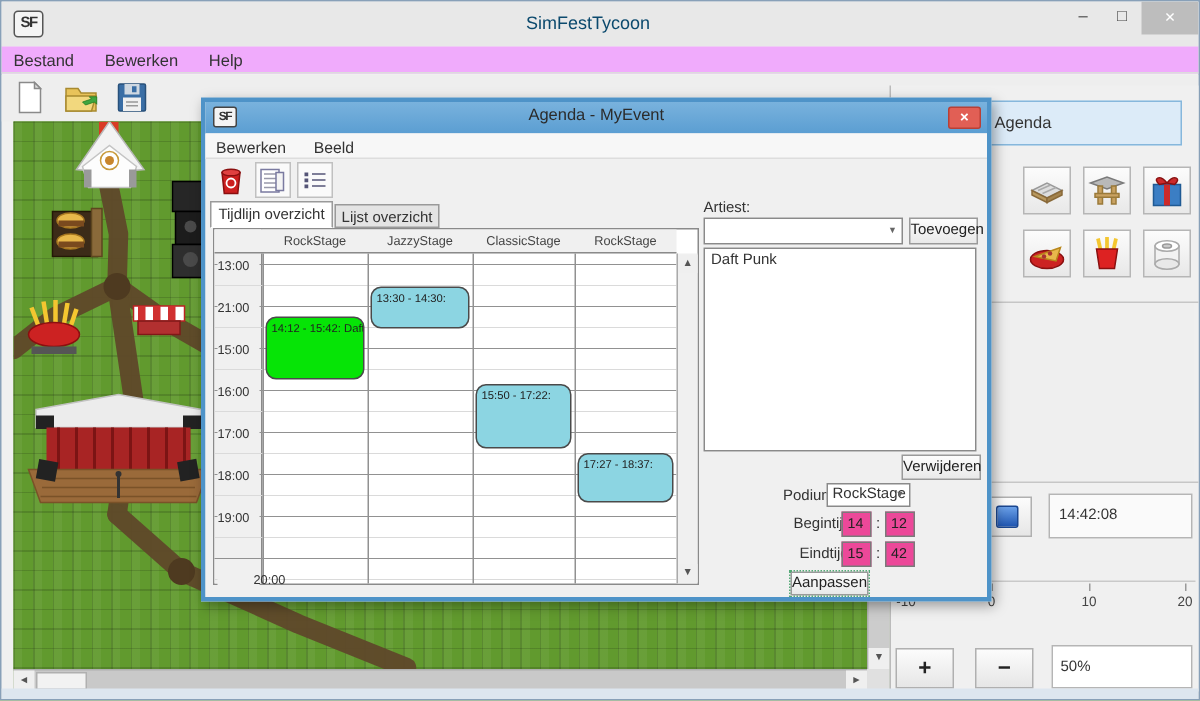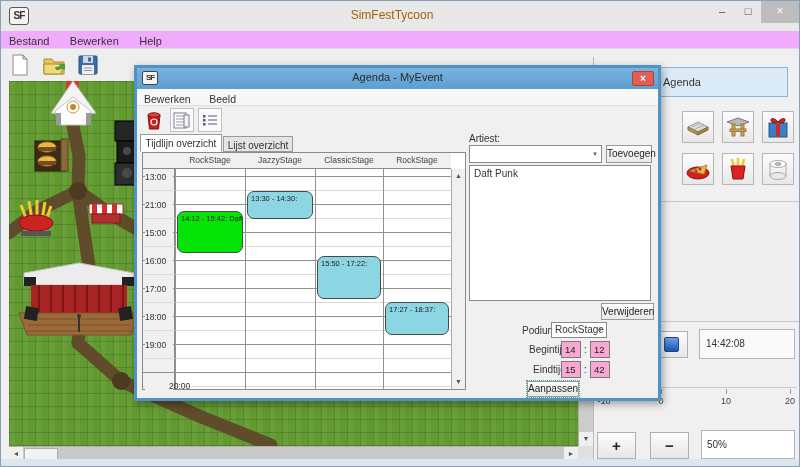--- a/index.html
+++ b/index.html
@@ -6,21 +6,21 @@
   body { font-family:"Liberation Sans", sans-serif; background:#d8d8d8; }
   #win {
     position:relative; width:800px; height:467px; background:#f0f0f0;
     border:1px solid #88a0b8; overflow:hidden; font-family:"Liberation Sans", sans-serif;
   }
   
   .titlebar { position:absolute; left:0; top:0; right:0; height:30px; background:#e8e8e8; }
   .app-logo { position:absolute; left:8px; top:6px; width:20px; height:18px; background:#f4f4f4;
     border:1px solid #555; border-radius:3px; color:#333; font-size:10px; font-weight:bold;
     text-align:center; line-height:16px; letter-spacing:-1px;}
-  .win-title { position:absolute; left:0; right:16px; top:7px; text-align:center; font-size:12px; color:#a16207; }
+  .win-title { position:absolute; left:0; right:16px; top:7px; text-align:center; font-size:12px; color:#0c4a6e; }
   .win-btn { position:absolute; top:0; height:22px; text-align:center; font-size:11px; color:#444; line-height:20px; }
   .btn-min { right:64px; width:26px; }
   .btn-max { right:38px; width:26px; }
   .btn-close { right:0; width:38px; background:#bdbdbd; color:#fff; font-size:12px; }
   .menubar { position:absolute; left:0; top:30px; right:0; height:18px; background:#f0abfc; border-bottom:1px solid #dcdcdc; }
   .menu-item { display:inline-block; padding:2px 8px; font-size:11px; color:#333; }
   .toolbar { position:absolute; left:0; top:49px; right:0; height:31px; background:#eeeeee; }
   .tool-btn { position:absolute; top:2px; width:28px; height:27px; }
   
   #map { position:absolute; left:8px; top:80px; width:584px; height:380px; background:#5e9430; }
@@ -92,21 +92,21 @@
   .grid-scroll { position:absolute; right:0; top:16px; bottom:0; width:14px; background:#f0f0f0; border-left:1px solid #aaa; }
   
   .lbl { position:absolute; font-size:10px; color:#333;text-align:right; }
   .combo { position:absolute; background:#fff; border:1px solid #8a8a8a; font-size:10px; color:#333; }
   .combo .arrow { position:absolute; right:3px; top:50%; transform:translateY(-50%); font-size:6px; color:#666; }
   .push-btn { position:absolute; background:linear-gradient(#fdfdfd,#e9e9e9); border:1px solid #9a9a9a;
     font-size:10px; color:#222; text-align:center; }
   .listbox { position:absolute; left:332px; top:76px; width:182px; height:136px; background:#fff; border:1px solid #8a8a8a;
     font-size:10px; color:#333; padding:2px 4px; }
   .mini-input { position:absolute; width:20px; height:17px; border:1px solid #7a7a7a; font-size:9.5px; color:#222;
-    padding-left:3px; font-family:"Liberation Sans",sans-serif; background:#f9a8d4;}
+    padding-left:3px; font-family:"Liberation Sans",sans-serif; background:#ec4899;}
   .colon { position:absolute; font-size:10px; color:#333; }
   .focus-btn { outline:1px dotted #5a7; }
 </style>
 </head>
 <body>
 
 <div id="win">
 
   <div class="titlebar">
     <div class="app-logo">SF</div>

